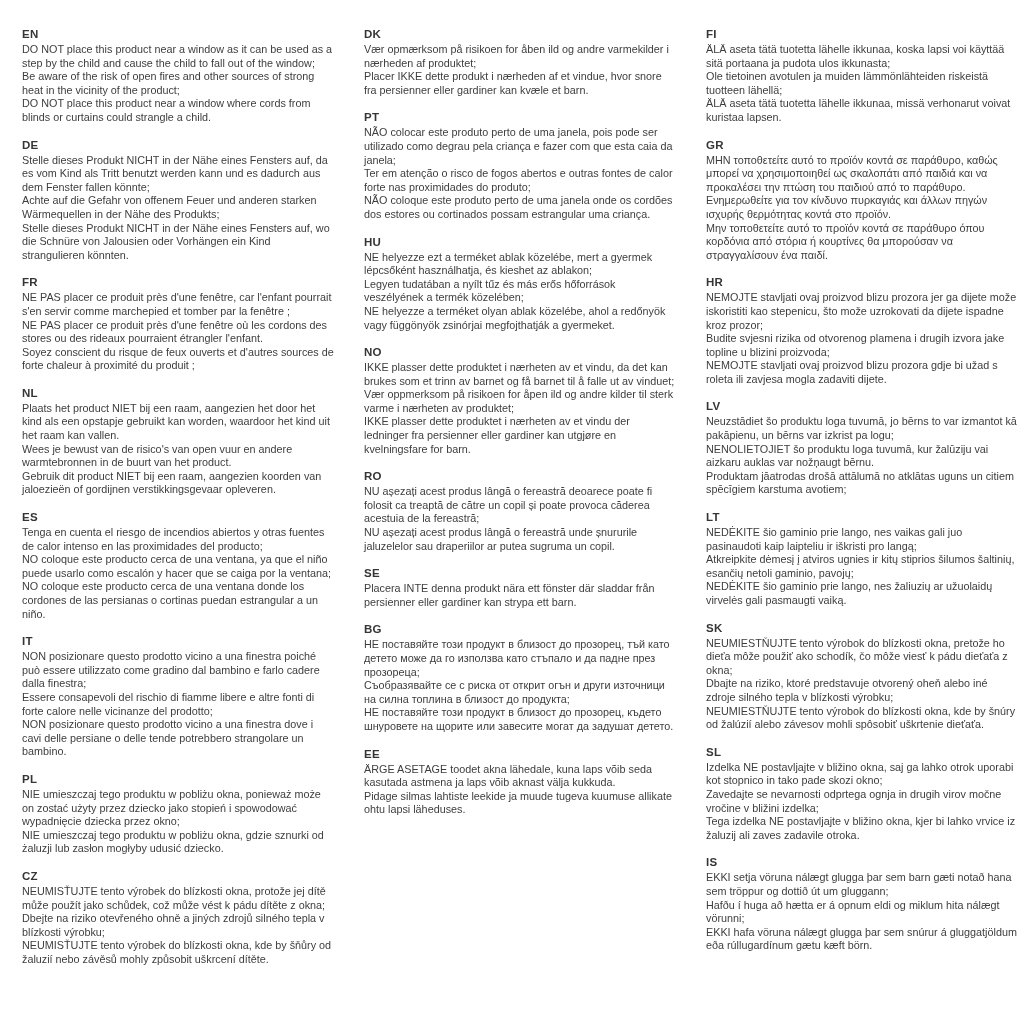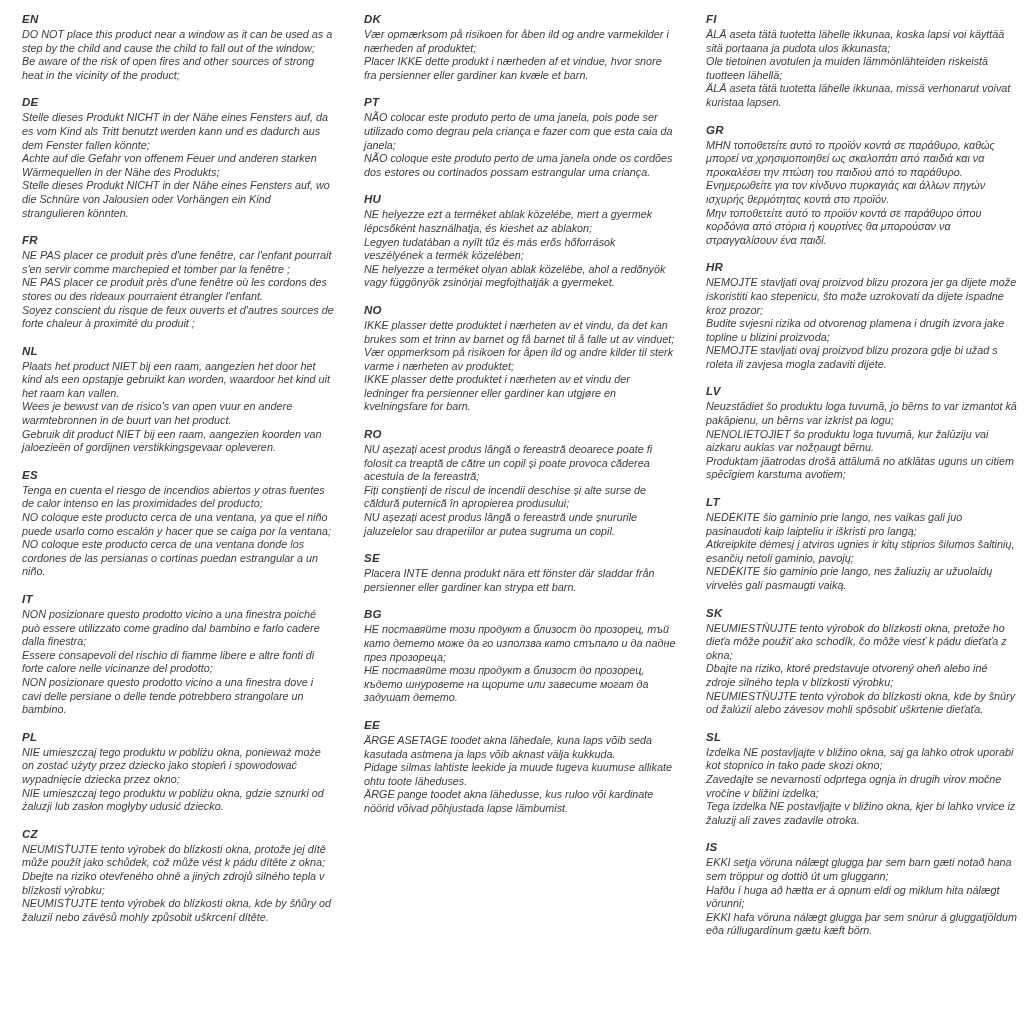--- a/index.html
+++ b/index.html
@@ -11,24 +11,23 @@
     width: 1024px;
     height: 1024px;
     overflow: hidden;
     font-family: "Liberation Sans", sans-serif;
     color: #3d3d3d;
     -webkit-font-smoothing: antialiased;
   }
   .page {
     box-sizing: border-box;
     width: 904px;
-    padding: 13px 18px 10px 22px;
+    padding: 28px 18px 10px 22px;
     display: flex;
     gap: 30px;
-    font-style: italic;
   }
   .column {
     width: 312px;
     flex: 0 0 312px;
   }
   .section {
     margin-bottom: 14px;
   }
   .lang-code {
     font-size: 11.5px;
@@ -47,20 +46,21 @@
 </style>
 </head>
 <body>
 
 <div class="page">
   <div class="column">
       <div class="section">
         <div class="lang-code">EN</div>
         <p class="para">DO NOT place this product near a window as it can be used as a step by the child and cause the child to fall out of the window;</p>
         <p class="para">Be aware of the risk of open fires and other sources of strong heat in the vicinity of the product;</p>
+        <p class="para">DO NOT place this product near a window where cords from blinds or curtains could strangle a child.</p>
       </div>
       <div class="section">
         <div class="lang-code">DE</div>
         <p class="para">Stelle dieses Produkt NICHT in der Nähe eines Fensters auf, da es vom Kind als Tritt benutzt werden kann und es dadurch aus dem Fenster fallen könnte;</p>
         <p class="para">Achte auf die Gefahr von offenem Feuer und anderen starken Wärmequellen in der Nähe des Produkts;</p>
         <p class="para">Stelle dieses Produkt NICHT in der Nähe eines Fensters auf, wo die Schnüre von Jalousien oder Vorhängen ein Kind strangulieren könnten.</p>
       </div>
       <div class="section">
         <div class="lang-code">FR</div>
         <p class="para">NE PAS placer ce produit près d'une fenêtre, car l'enfant pourrait s'en servir comme marchepied et tomber par la fenêtre ;</p>
@@ -99,54 +99,54 @@
     </div>
   <div class="column">
       <div class="section">
         <div class="lang-code">DK</div>
         <p class="para">Vær opmærksom på risikoen for åben ild og andre varmekilder i nærheden af produktet;</p>
         <p class="para">Placer IKKE dette produkt i nærheden af et vindue, hvor snore fra persienner eller gardiner kan kvæle et barn.</p>
       </div>
       <div class="section">
         <div class="lang-code">PT</div>
         <p class="para">NÃO colocar este produto perto de uma janela, pois pode ser utilizado como degrau pela criança e fazer com que esta caia da janela;</p>
+        <p class="para">Ter em atenção o risco de fogos abertos e outras fontes de calor forte nas proximidades do produto;</p>
         <p class="para">NÃO coloque este produto perto de uma janela onde os cordões dos estores ou cortinados possam estrangular uma criança.</p>
       </div>
       <div class="section">
         <div class="lang-code">HU</div>
         <p class="para">NE helyezze ezt a terméket ablak közelébe, mert a gyermek lépcsőként használhatja, és kieshet az ablakon;</p>
         <p class="para">Legyen tudatában a nyílt tűz és más erős hőforrások veszélyének a termék közelében;</p>
         <p class="para">NE helyezze a terméket olyan ablak közelébe, ahol a redőnyök vagy függönyök zsinórjai megfojthatják a gyermeket.</p>
       </div>
       <div class="section">
         <div class="lang-code">NO</div>
         <p class="para">IKKE plasser dette produktet i nærheten av et vindu, da det kan brukes som et trinn av barnet og få barnet til å falle ut av vinduet;</p>
         <p class="para">Vær oppmerksom på risikoen for åpen ild og andre kilder til sterk varme i nærheten av produktet;</p>
         <p class="para">IKKE plasser dette produktet i nærheten av et vindu der ledninger fra persienner eller gardiner kan utgjøre en kvelningsfare for barn.</p>
       </div>
       <div class="section">
         <div class="lang-code">RO</div>
         <p class="para">NU așezați acest produs lângă o fereastră deoarece poate fi folosit ca treaptă de către un copil și poate provoca căderea acestuia de la fereastră;</p>
-        <p class="para">Fiți conștienți de riscul de incendii deschise și alte surse de căldură puternică în apropierea produsului;</p>
         <p class="para">NU așezați acest produs lângă o fereastră unde șnururile jaluzelelor sau draperiilor ar putea sugruma un copil.</p>
       </div>
       <div class="section">
         <div class="lang-code">SE</div>
         <p class="para">Placera INTE denna produkt nära ett fönster där sladdar från persienner eller gardiner kan strypa ett barn.</p>
       </div>
       <div class="section">
         <div class="lang-code">BG</div>
         <p class="para">НЕ поставяйте този продукт в близост до прозорец, тъй като детето може да го използва като стъпало и да падне през прозореца;</p>
+        <p class="para">Съобразявайте се с риска от открит огън и други източници на силна топлина в близост до продукта;</p>
         <p class="para">НЕ поставяйте този продукт в близост до прозорец, където шнуровете на щорите или завесите могат да задушат детето.</p>
       </div>
       <div class="section">
         <div class="lang-code">EE</div>
         <p class="para">ÄRGE ASETAGE toodet akna lähedale, kuna laps võib seda kasutada astmena ja laps võib aknast välja kukkuda.</p>
-        <p class="para">Pidage silmas lahtiste leekide ja muude tugeva kuumuse allikate ohtu toote läheduses.</p>
-        <p class="para">ÄRGE pange toodet akna lähedusse, kus ruloo või kardinate nöörid võivad põhjustada lapse lämbumist.</p>
+        <p class="para">Pidage silmas lahtiste leekide ja muude tugeva kuumuse allikate ohtu lapsi läheduses.</p>
       </div>
     </div>
   <div class="column">
       <div class="section">
         <div class="lang-code">FI</div>
         <p class="para">ÄLÄ aseta tätä tuotetta lähelle ikkunaa, koska lapsi voi käyttää sitä portaana ja pudota ulos ikkunasta;</p>
         <p class="para">Ole tietoinen avotulen ja muiden lämmönlähteiden riskeistä tuotteen lähellä;</p>
         <p class="para">ÄLÄ aseta tätä tuotetta lähelle ikkunaa, missä verhonarut voivat kuristaa lapsen.</p>
       </div>
       <div class="section">

